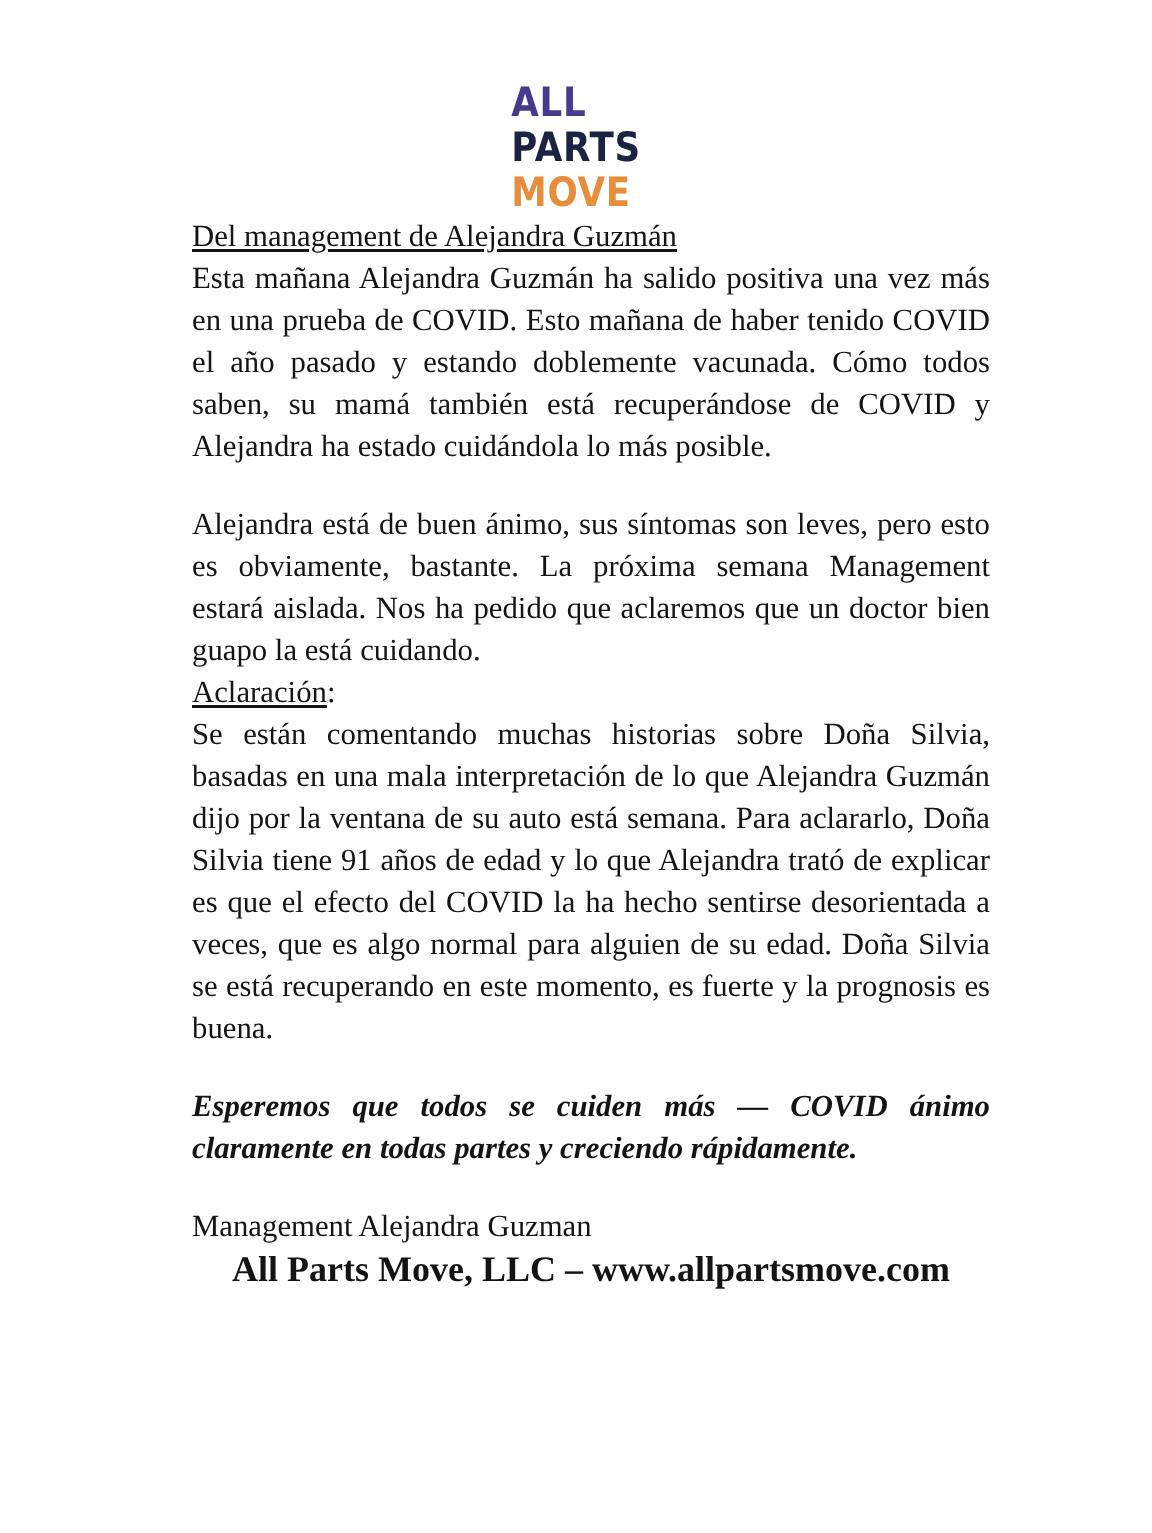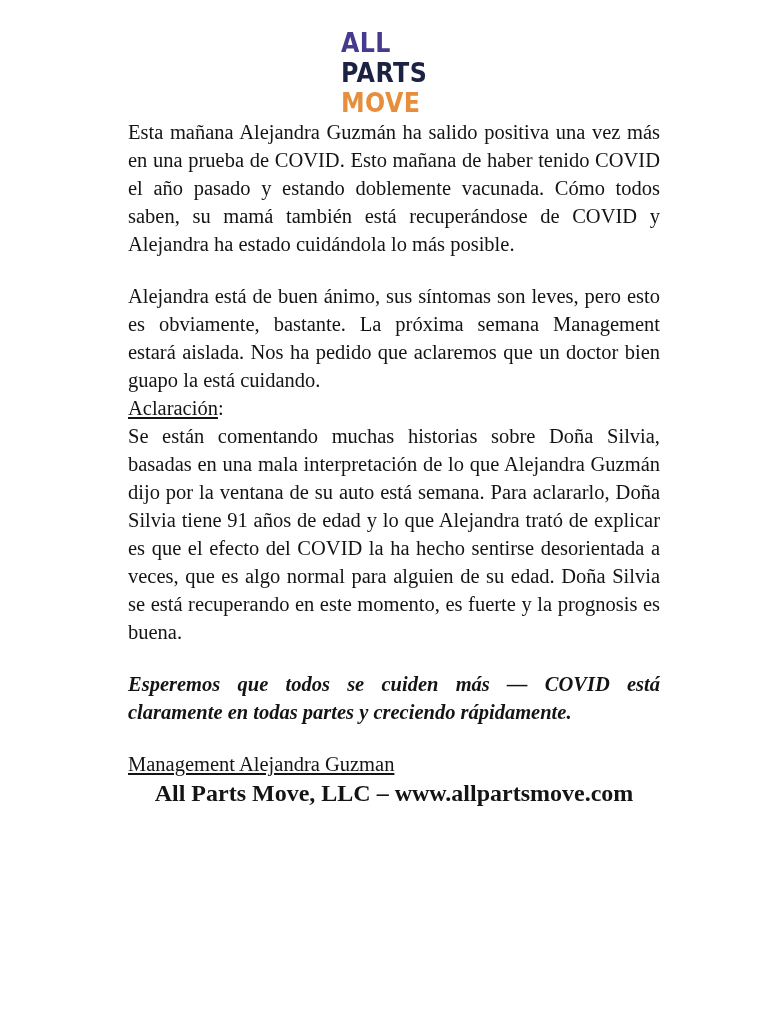--- a/index.html
+++ b/index.html
@@ -8,21 +8,21 @@
     background: #ffffff;
   }
   body {
     width: 768px;
     height: 1022px;
     overflow: hidden;
     font-family: "Liberation Serif", serif;
     color: #141414;
   }
   .logo-wrap {
-    padding-top: 28px;
+    padding-top: 54px;
     text-align: center;
   }
   .logo {
     display: inline-block;
     text-align: left;
     font-family: "DejaVu Sans", sans-serif;
     font-weight: 800;
     font-size: 27px;
     line-height: 30px;
     letter-spacing: 0.5px;
@@ -59,21 +59,20 @@
     margin-top: 24px !important;
   }
   .emphasis {
     margin-top: 24px !important;
     font-weight: bold;
     font-style: italic;
   }
   .signature {
     margin-top: 24px !important;
     text-align: right;
-    text-decoration: underline;
   }
   .footer-line {
     font-weight: bold;
     font-size: 24px;
     line-height: 30px;
     text-align: center !important;
   }
 </style>
 </head>
 <body>
@@ -81,29 +80,30 @@
 <div class="logo-wrap">
   <div class="logo">
     <span class="logo-line" style="color: rgb(70, 58, 142);">ALL</span>
     <span class="logo-line" style="color: rgb(28, 35, 66);">PARTS</span>
     <span class="logo-line" style="color: rgb(231, 142, 60);">MOVE</span>
   </div>
 </div>
 
 <div class="doc">
 
+  <p class="heading">Del management de Alejandra Guzmán</p>
 
   <p>Esta mañana Alejandra Guzmán ha salido positiva una vez más en una prueba de COVID. Esto mañana de haber tenido COVID el año pasado y estando doblemente vacunada. Cómo todos saben, su mamá también está recuperándose de COVID y Alejandra ha estado cuidándola lo más posible.</p>
 
   <p class="para-after-gap">Alejandra está de buen ánimo, sus síntomas son leves, pero esto es obviamente, bastante. La próxima semana Management estará aislada. Nos ha pedido que aclaremos que un doctor bien guapo la está cuidando.</p>
 
   <p class="section-label">
     <span class="label-text">Aclaración</span><span>:</span>
   </p>
   <p>Se están comentando muchas historias sobre Doña Silvia, basadas en una mala interpretación de lo que Alejandra Guzmán dijo por la ventana de su auto está semana. Para aclararlo, Doña Silvia tiene 91 años de edad y lo que Alejandra trató de explicar es que el efecto del COVID la ha hecho sentirse desorientada a veces, que es algo normal para alguien de su edad. Doña Silvia se está recuperando en este momento, es fuerte y la prognosis es buena.</p>
 
-  <p class="emphasis">Esperemos que todos se cuiden más — COVID está claramente en todas partes y creciendo rápidamente.</p>
+  <p class="emphasis">Esperemos que todos se cuiden más — COVID ánimo claramente en todas partes y creciendo rápidamente.</p>
 
   <p class="signature">Management Alejandra Guzman</p>
 
   <p class="footer-line">All Parts Move, LLC – www.allpartsmove.com</p>
 
 </div>
 
 </body></html>

